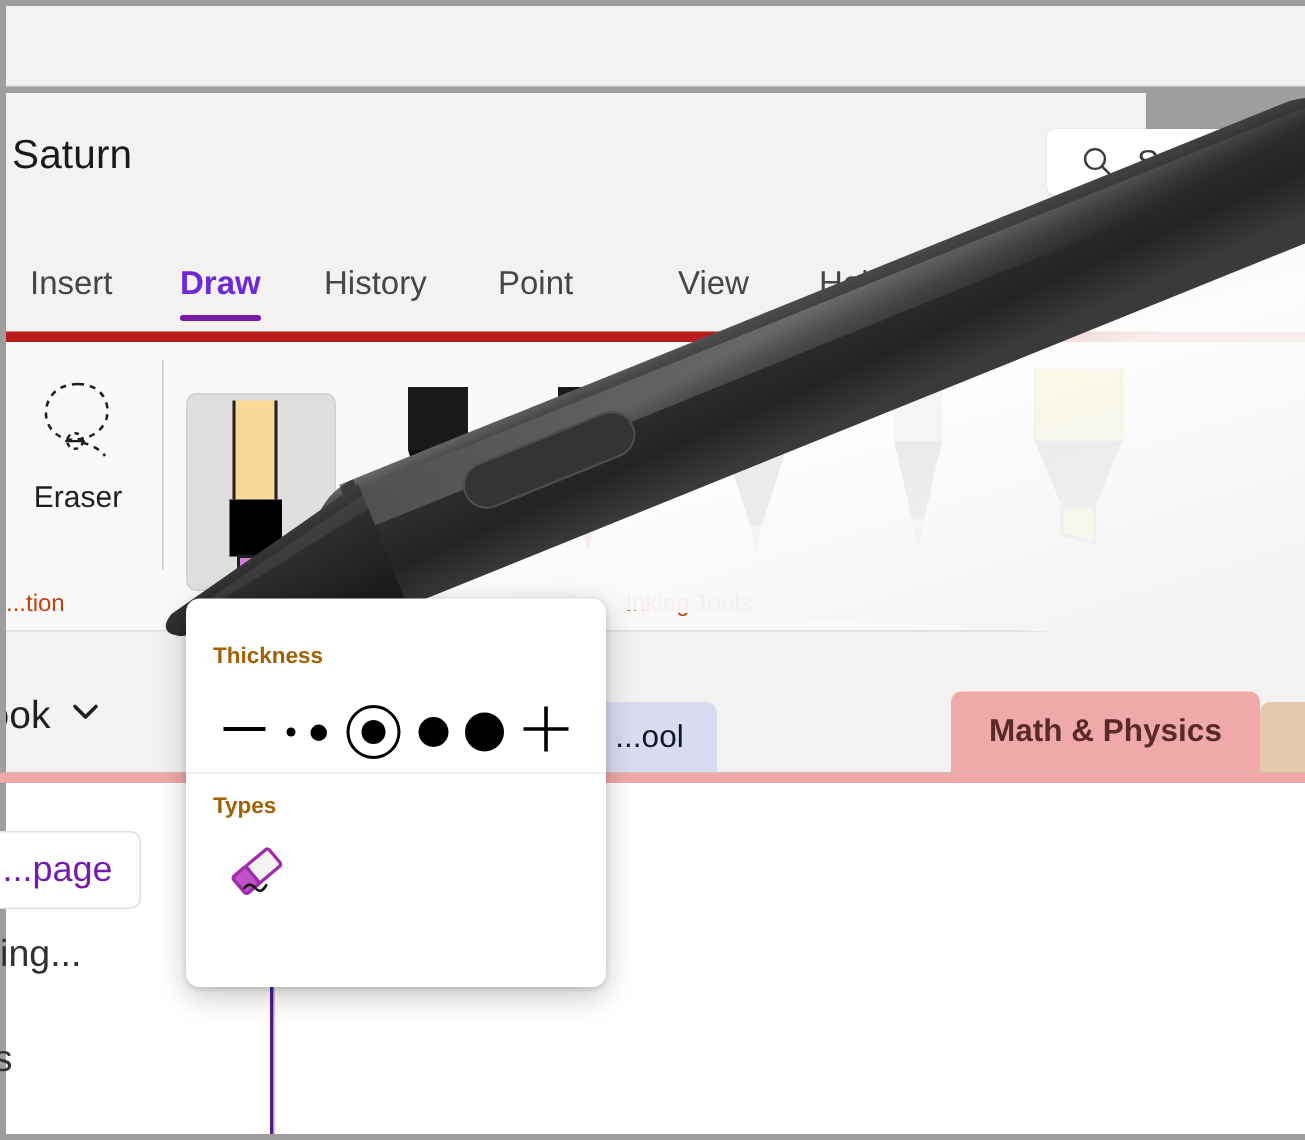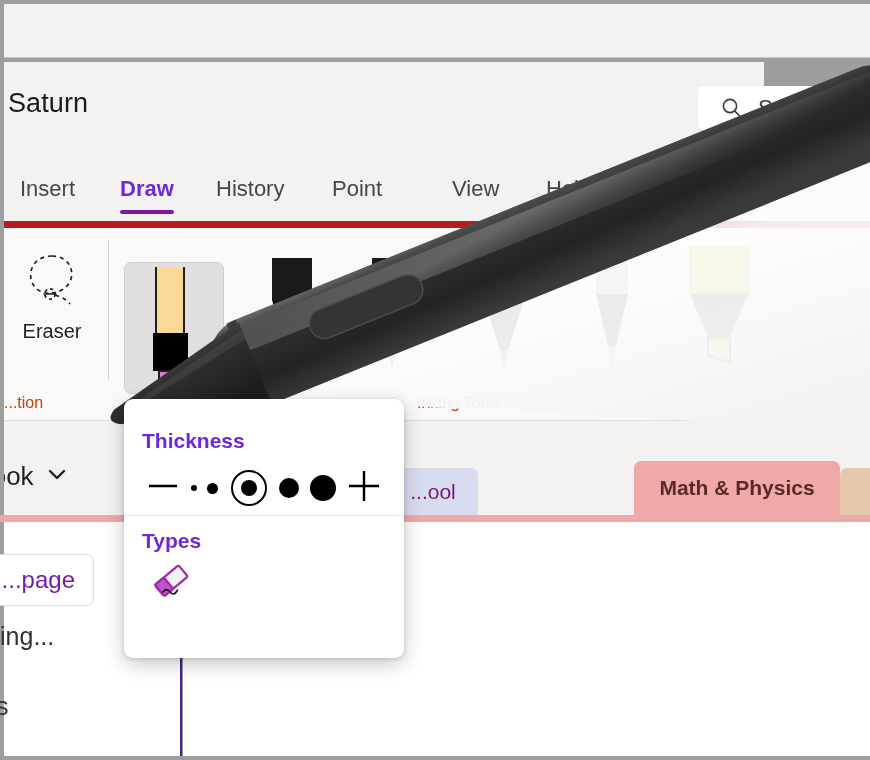--- a/index.html
+++ b/index.html
@@ -212,21 +212,21 @@
     position: absolute;
     left: 124px; top: 399px;
     width: 280px; height: 259px;
     background: #ffffff;
     border-radius: 9px;
     box-shadow: 0 6px 20px rgba(0,0,0,0.22), 0 1px 4px rgba(0,0,0,0.14);
     z-index: 50;
     overflow: hidden;
   }
   .fly-head {
-    font-size: 21px; font-weight: bold; color: #6d28d9;
+    font-size: 15px; font-weight: bold; color: #a16207;
   }
   .fly-sec-thick { position: absolute; left: 18px; top: 30px; }
   .thick-row {
     position: absolute;
     left: 14px; top: 66px;
     width: 252px; height: 46px;
     display: flex; align-items: center; justify-content: space-between;
     padding: 0 8px;
   }
   .fly-divider {
@@ -352,21 +352,21 @@
   <div class="section-strip">
     <div class="nb-picker">
       <span>...ook</span>
       <span>
         <svg viewBox="0 0 22 22" width="22" height="22">
           <path d="M4 8 L11 15 L18 8" fill="none" stroke="#201f1e" stroke-width="2.4" stroke-linecap="round" stroke-linejoin="round"></path>
         </svg>
       </span>
     </div>
 
-    <div class="sec-tab" style="left:384px; width:90px;  background:#d9dbf0; color:#701a75;">...ool</div>
+    <div class="sec-tab" style="left:384px; width:90px;  background:#d9dbf0; color:#0f172a;">...ool</div>
     <div class="sec-tab active" style="left:630px; width:206px; background:#efa9a9; color:#5a2a2a; height:54px; top:40px;">Math &amp; Physics</div>
     <div class="sec-tab" style="left:836px; width:90px;  background:#e3c8ab; color:#4a3622;">W</div>
   </div>
   <div class="strip-underline"></div>
 
   <div class="page-pane">
     <div class="addpage-btn">...page</div>
     <div class="page-item" style="top:100px;">...rd wing...</div>
     <div class="page-item" style="top:170px;">...terns</div>
   </div>

